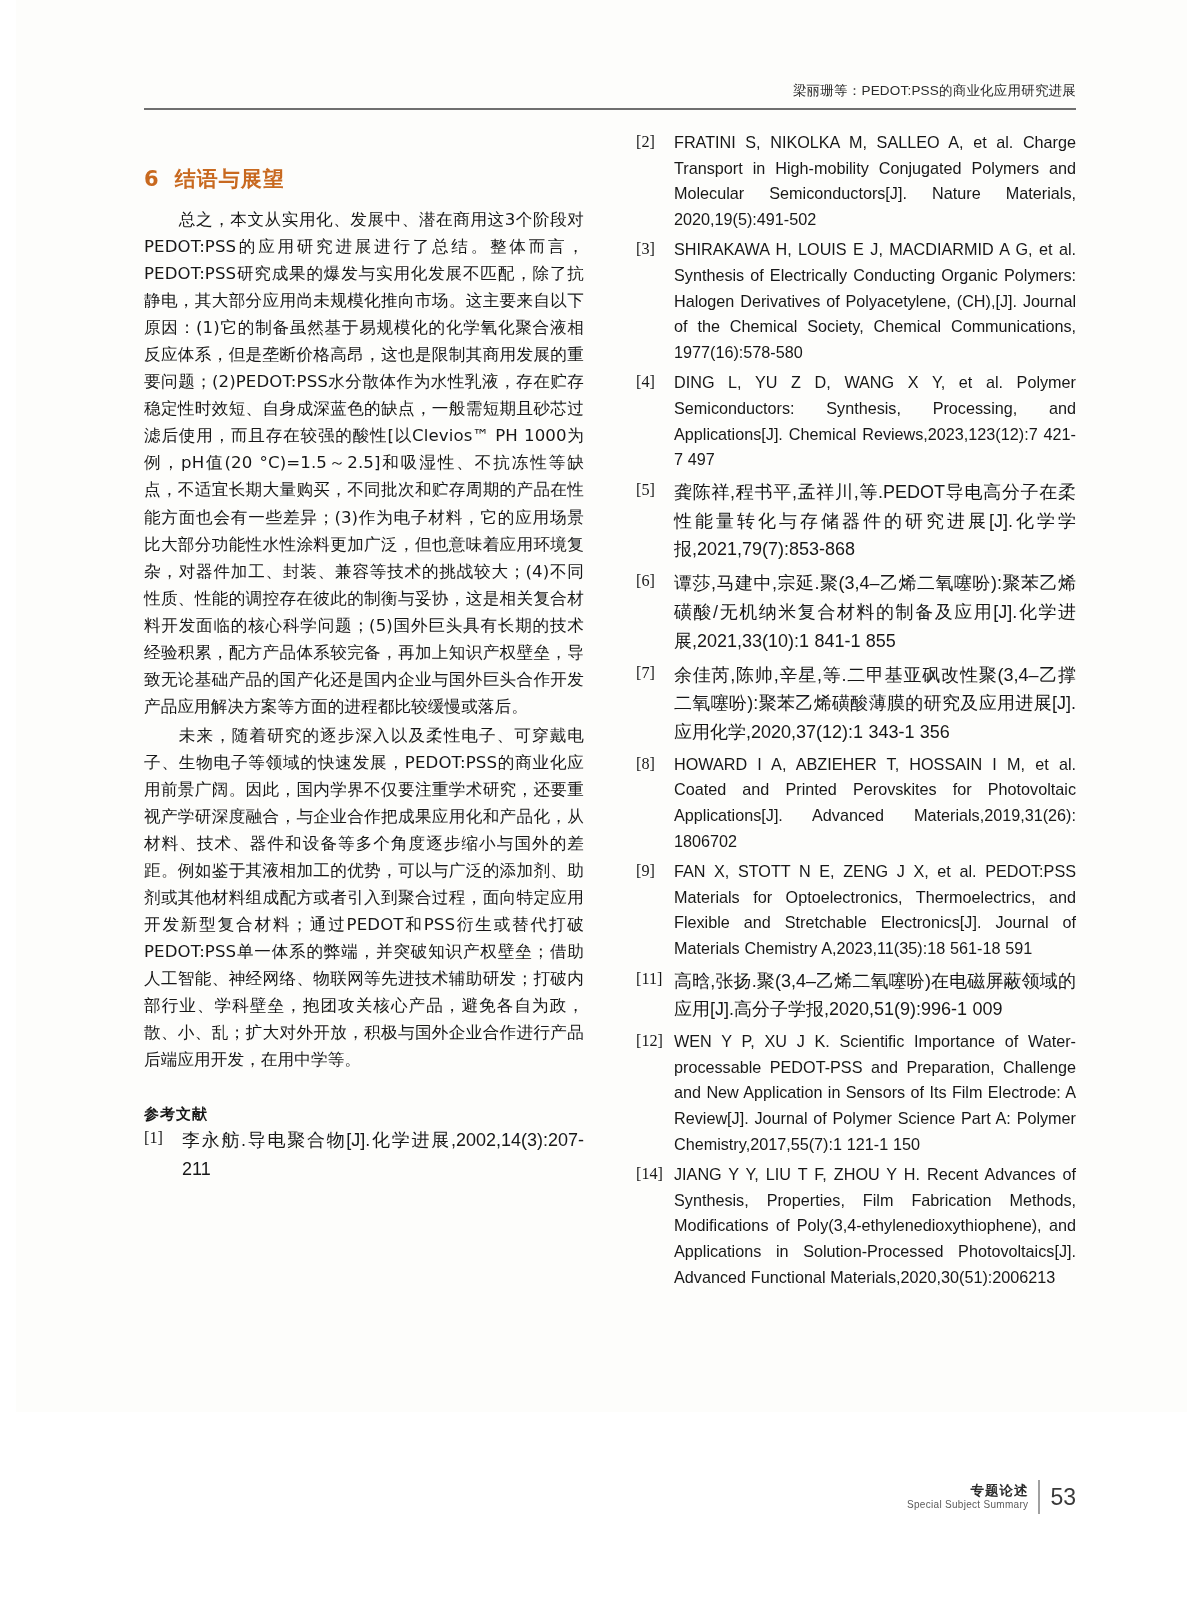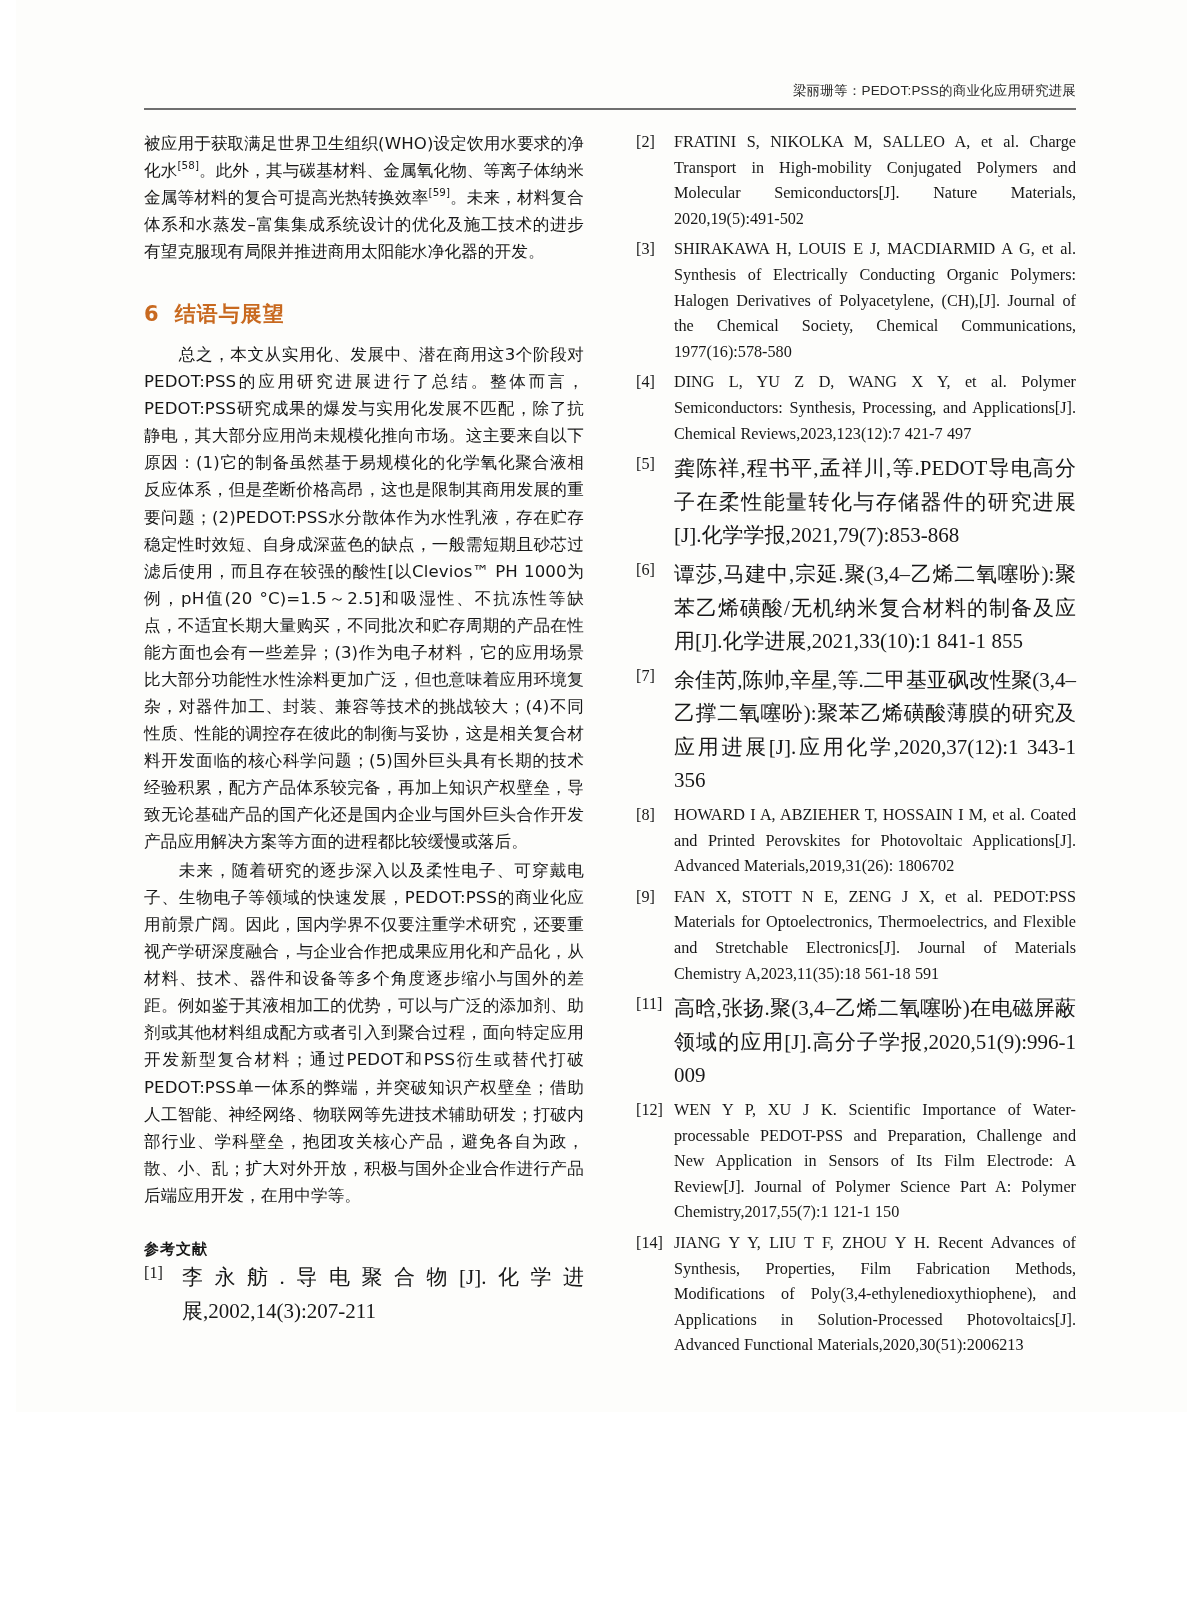--- a/index.html
+++ b/index.html
@@ -116,27 +116,27 @@
   .ref-num {
     flex: 0 0 auto;
     width: 38px;
     text-align: left;
     font-family: "Liberation Serif", serif;
     color: #171717;
   }
   .ref-text {
     flex: 1 1 auto;
     text-align: justify;
-    font-family: Liberation Serif, serif;
+    font-family: Liberation Sans, sans-serif;
     color: #171717;
     word-spacing: 0.02em;
   }
   .ref-text.cjk {
-    font-family: Liberation Serif, serif;
-    font-size: 21px;
+    font-family: Liberation Sans, sans-serif;
+    font-size: 18px;
     line-height: 1.6;
   }
 
   
   .footer {
     position: absolute;
     left: 620px;
     top: 1480px;
     width: 440px;
     display: flex;
@@ -175,21 +175,20 @@
 </head>
 <body>
 
 <div class="page">
 
   <div class="header">梁丽珊等：PEDOT:PSS的商业化应用研究进展</div>
   <div class="header-rule"></div>
 
   <div class="col col-left">
 
-    <p class="cn">被应用于获取满足世界卫生组织(WHO)设定饮用水要求的净化水<span class="sup">[58]</span>。此外，其与碳基材料、金属氧化物、等离子体纳米金属等材料的复合可提高光热转换效率<span class="sup">[59]</span>。未来，材料复合体系和水蒸发–富集集成系统设计的优化及施工技术的进步有望克服现有局限并推进商用太阳能水净化器的开发。</p>
 
     <div class="section-head">
       <span class="section-num">6</span>
       <span class="section-title">结语与展望</span>
     </div>
 
     <p class="cn indent">总之，本文从实用化、发展中、潜在商用这3个阶段对PEDOT:PSS的应用研究进展进行了总结。整体而言，PEDOT:PSS研究成果的爆发与实用化发展不匹配，除了抗静电，其大部分应用尚未规模化推向市场。这主要来自以下原因：(1)它的制备虽然基于易规模化的化学氧化聚合液相反应体系，但是垄断价格高昂，这也是限制其商用发展的重要问题；(2)PEDOT:PSS水分散体作为水性乳液，存在贮存稳定性时效短、自身成深蓝色的缺点，一般需短期且砂芯过滤后使用，而且存在较强的酸性[以Clevios™ PH 1000为例，pH值(20 °C)=1.5～2.5]和吸湿性、不抗冻性等缺点，不适宜长期大量购买，不同批次和贮存周期的产品在性能方面也会有一些差异；(3)作为电子材料，它的应用场景比大部分功能性水性涂料更加广泛，但也意味着应用环境复杂，对器件加工、封装、兼容等技术的挑战较大；(4)不同性质、性能的调控存在彼此的制衡与妥协，这是相关复合材料开发面临的核心科学问题；(5)国外巨头具有长期的技术经验积累，配方产品体系较完备，再加上知识产权壁垒，导致无论基础产品的国产化还是国内企业与国外巨头合作开发产品应用解决方案等方面的进程都比较缓慢或落后。</p>
 
     <p class="cn indent">未来，随着研究的逐步深入以及柔性电子、可穿戴电子、生物电子等领域的快速发展，PEDOT:PSS的商业化应用前景广阔。因此，国内学界不仅要注重学术研究，还要重视产学研深度融合，与企业合作把成果应用化和产品化，从材料、技术、器件和设备等多个角度逐步缩小与国外的差距。例如鉴于其液相加工的优势，可以与广泛的添加剂、助剂或其他材料组成配方或者引入到聚合过程，面向特定应用开发新型复合材料；通过PEDOT和PSS衍生或替代打破PEDOT:PSS单一体系的弊端，并突破知识产权壁垒；借助人工智能、神经网络、物联网等先进技术辅助研发；打破内部行业、学科壁垒，抱团攻关核心产品，避免各自为政，散、小、乱；扩大对外开放，积极与国外企业合作进行产品后端应用开发，在用中学等。</p>
 
@@ -244,14 +243,22 @@
       <span class="ref-num">[12]</span>
       <span class="ref-text">WEN Y P, XU J K. Scientific Importance of Water-processable PEDOT-PSS and Preparation, Challenge and New Application in Sensors of Its Film Electrode: A Review[J]. Journal of Polymer Science Part A: Polymer Chemistry,2017,55(7):1 121-1 150</span>
     </div>
     <div class="ref">
       <span class="ref-num">[14]</span>
       <span class="ref-text">JIANG Y Y, LIU T F, ZHOU Y H. Recent Advances of Synthesis, Properties, Film Fabrication Methods, Modifications of Poly(3,4-ethylenedioxythiophene), and Applications in Solution-Processed Photovoltaics[J]. Advanced Functional Materials,2020,30(51):2006213</span>
     </div>
 
   </div>
 
+  <div class="footer">
+    <div class="footer-label">
+      <div class="footer-cn">专题论述</div>
+      <div class="footer-en">Special Subject Summary</div>
+    </div>
+    <div class="footer-bar"></div>
+    <div class="footer-page">53</div>
+  </div>
 
 </div>
 
 </body></html>

